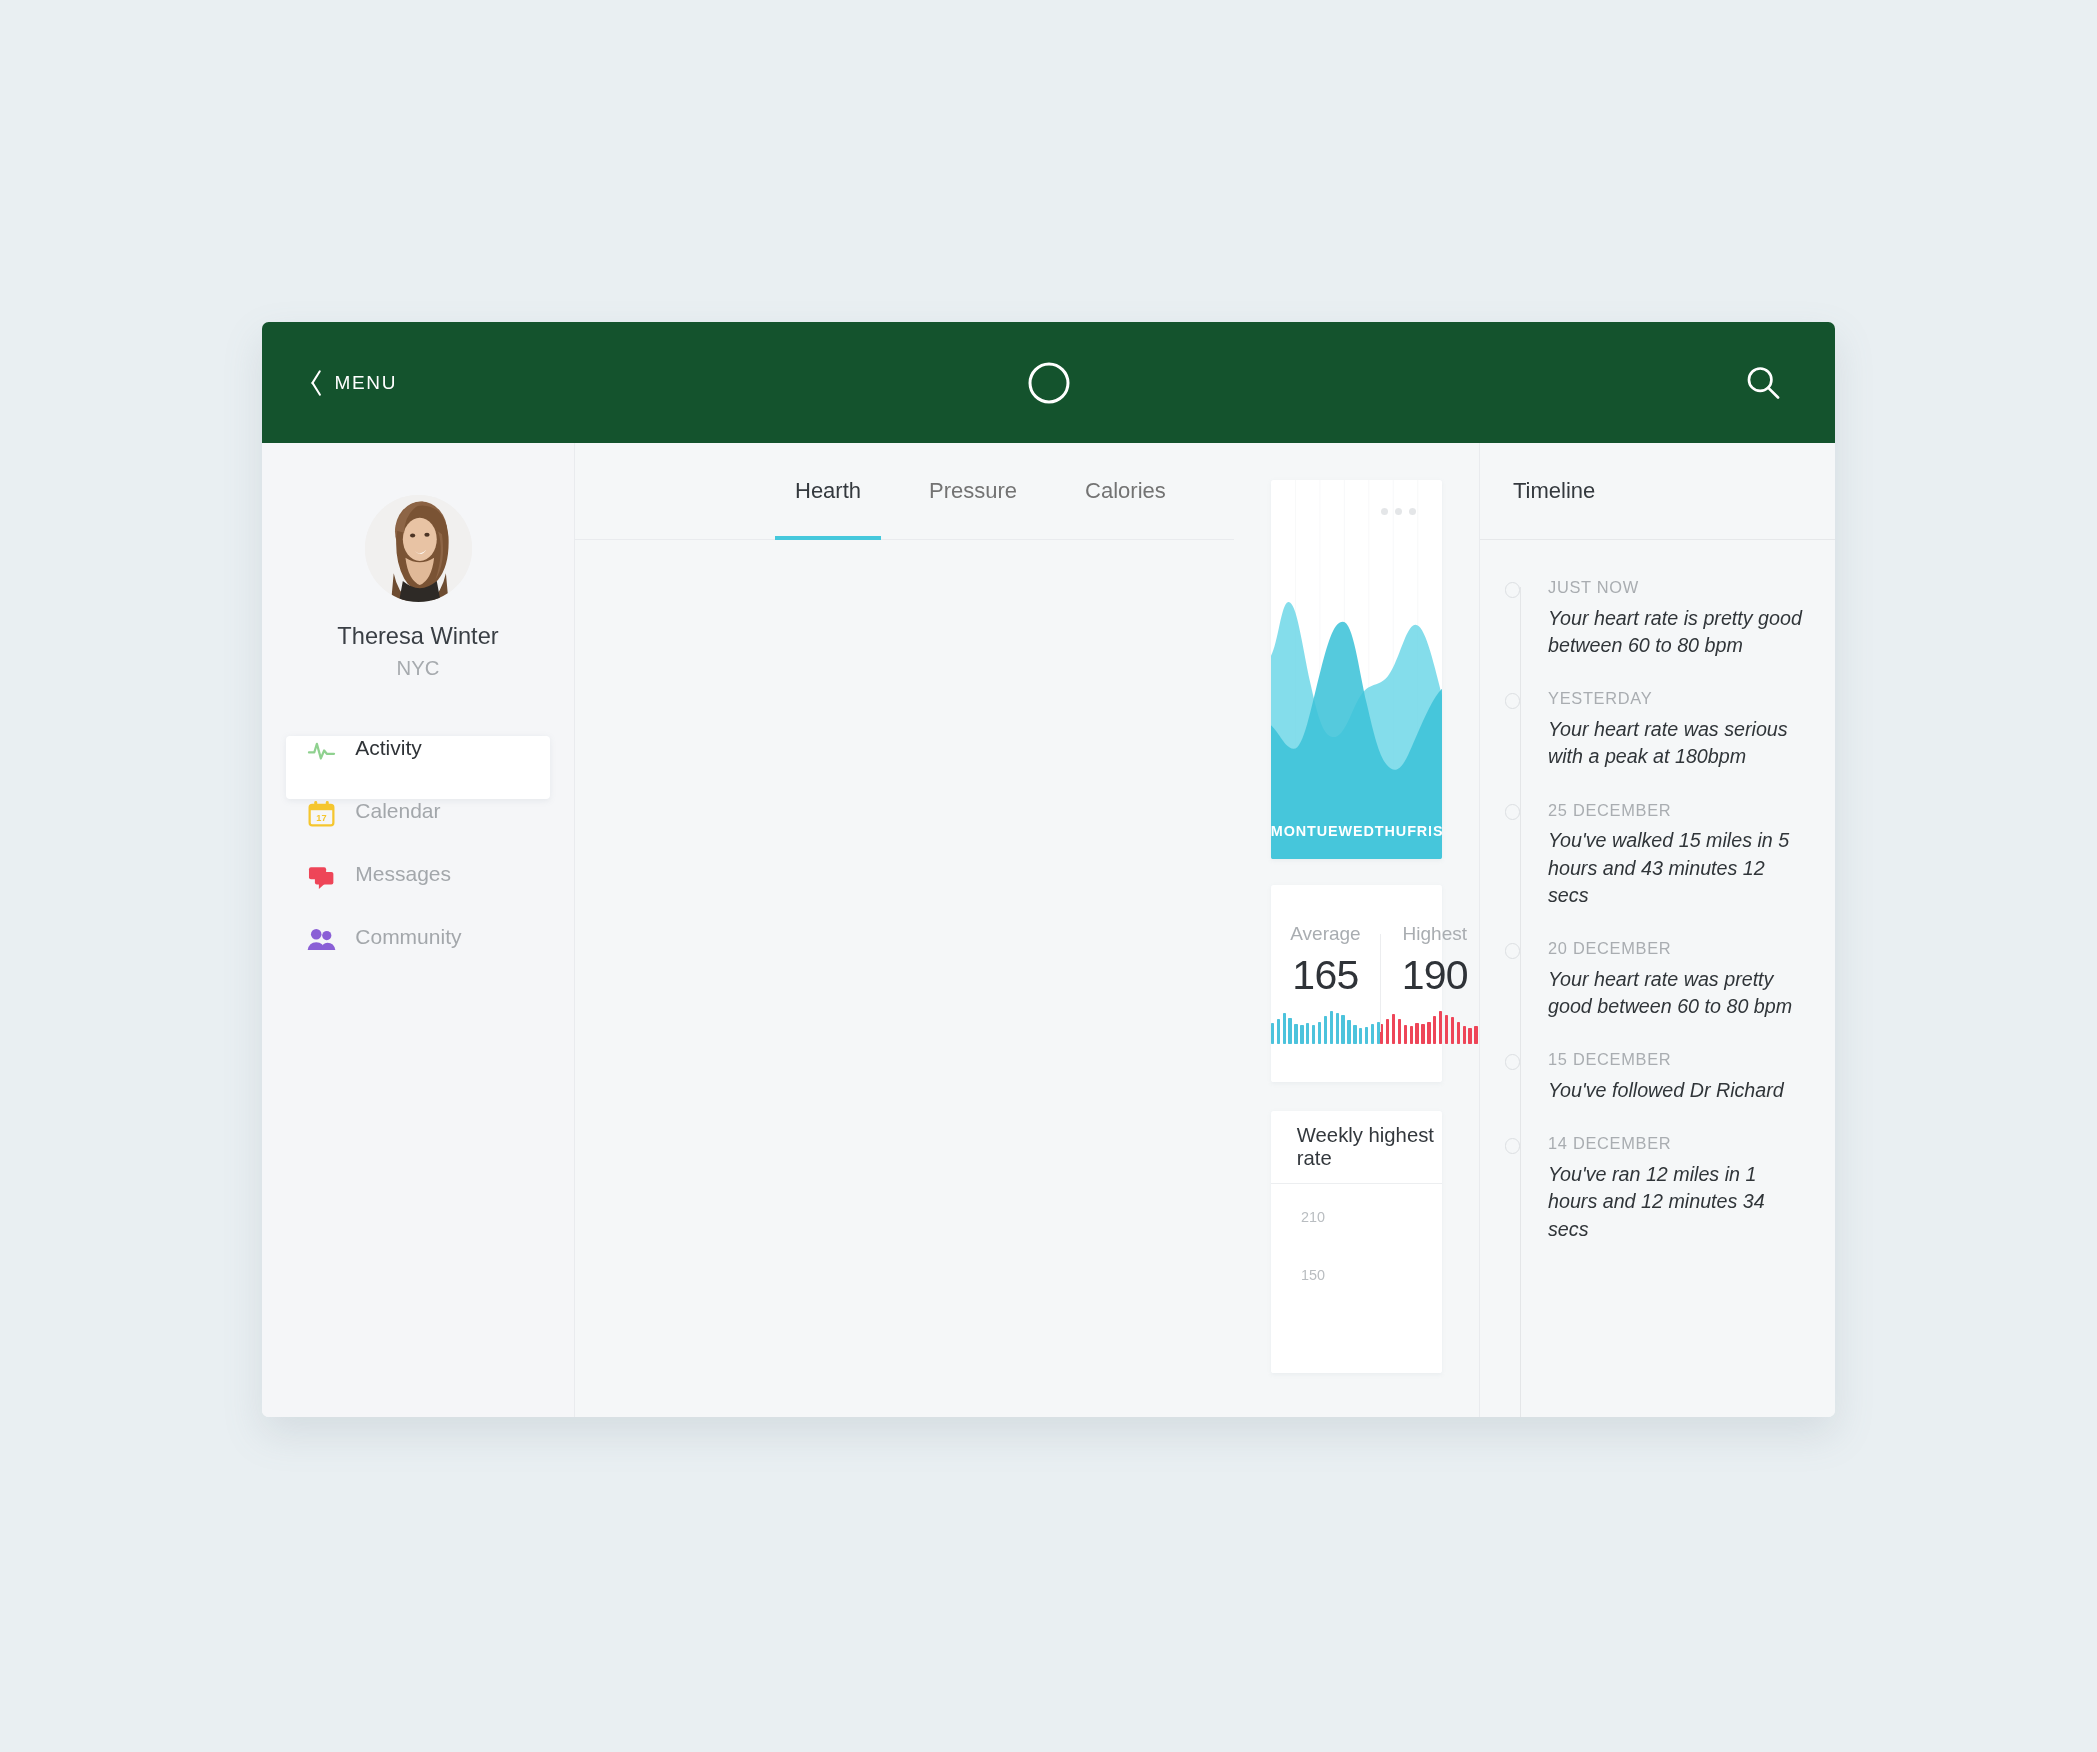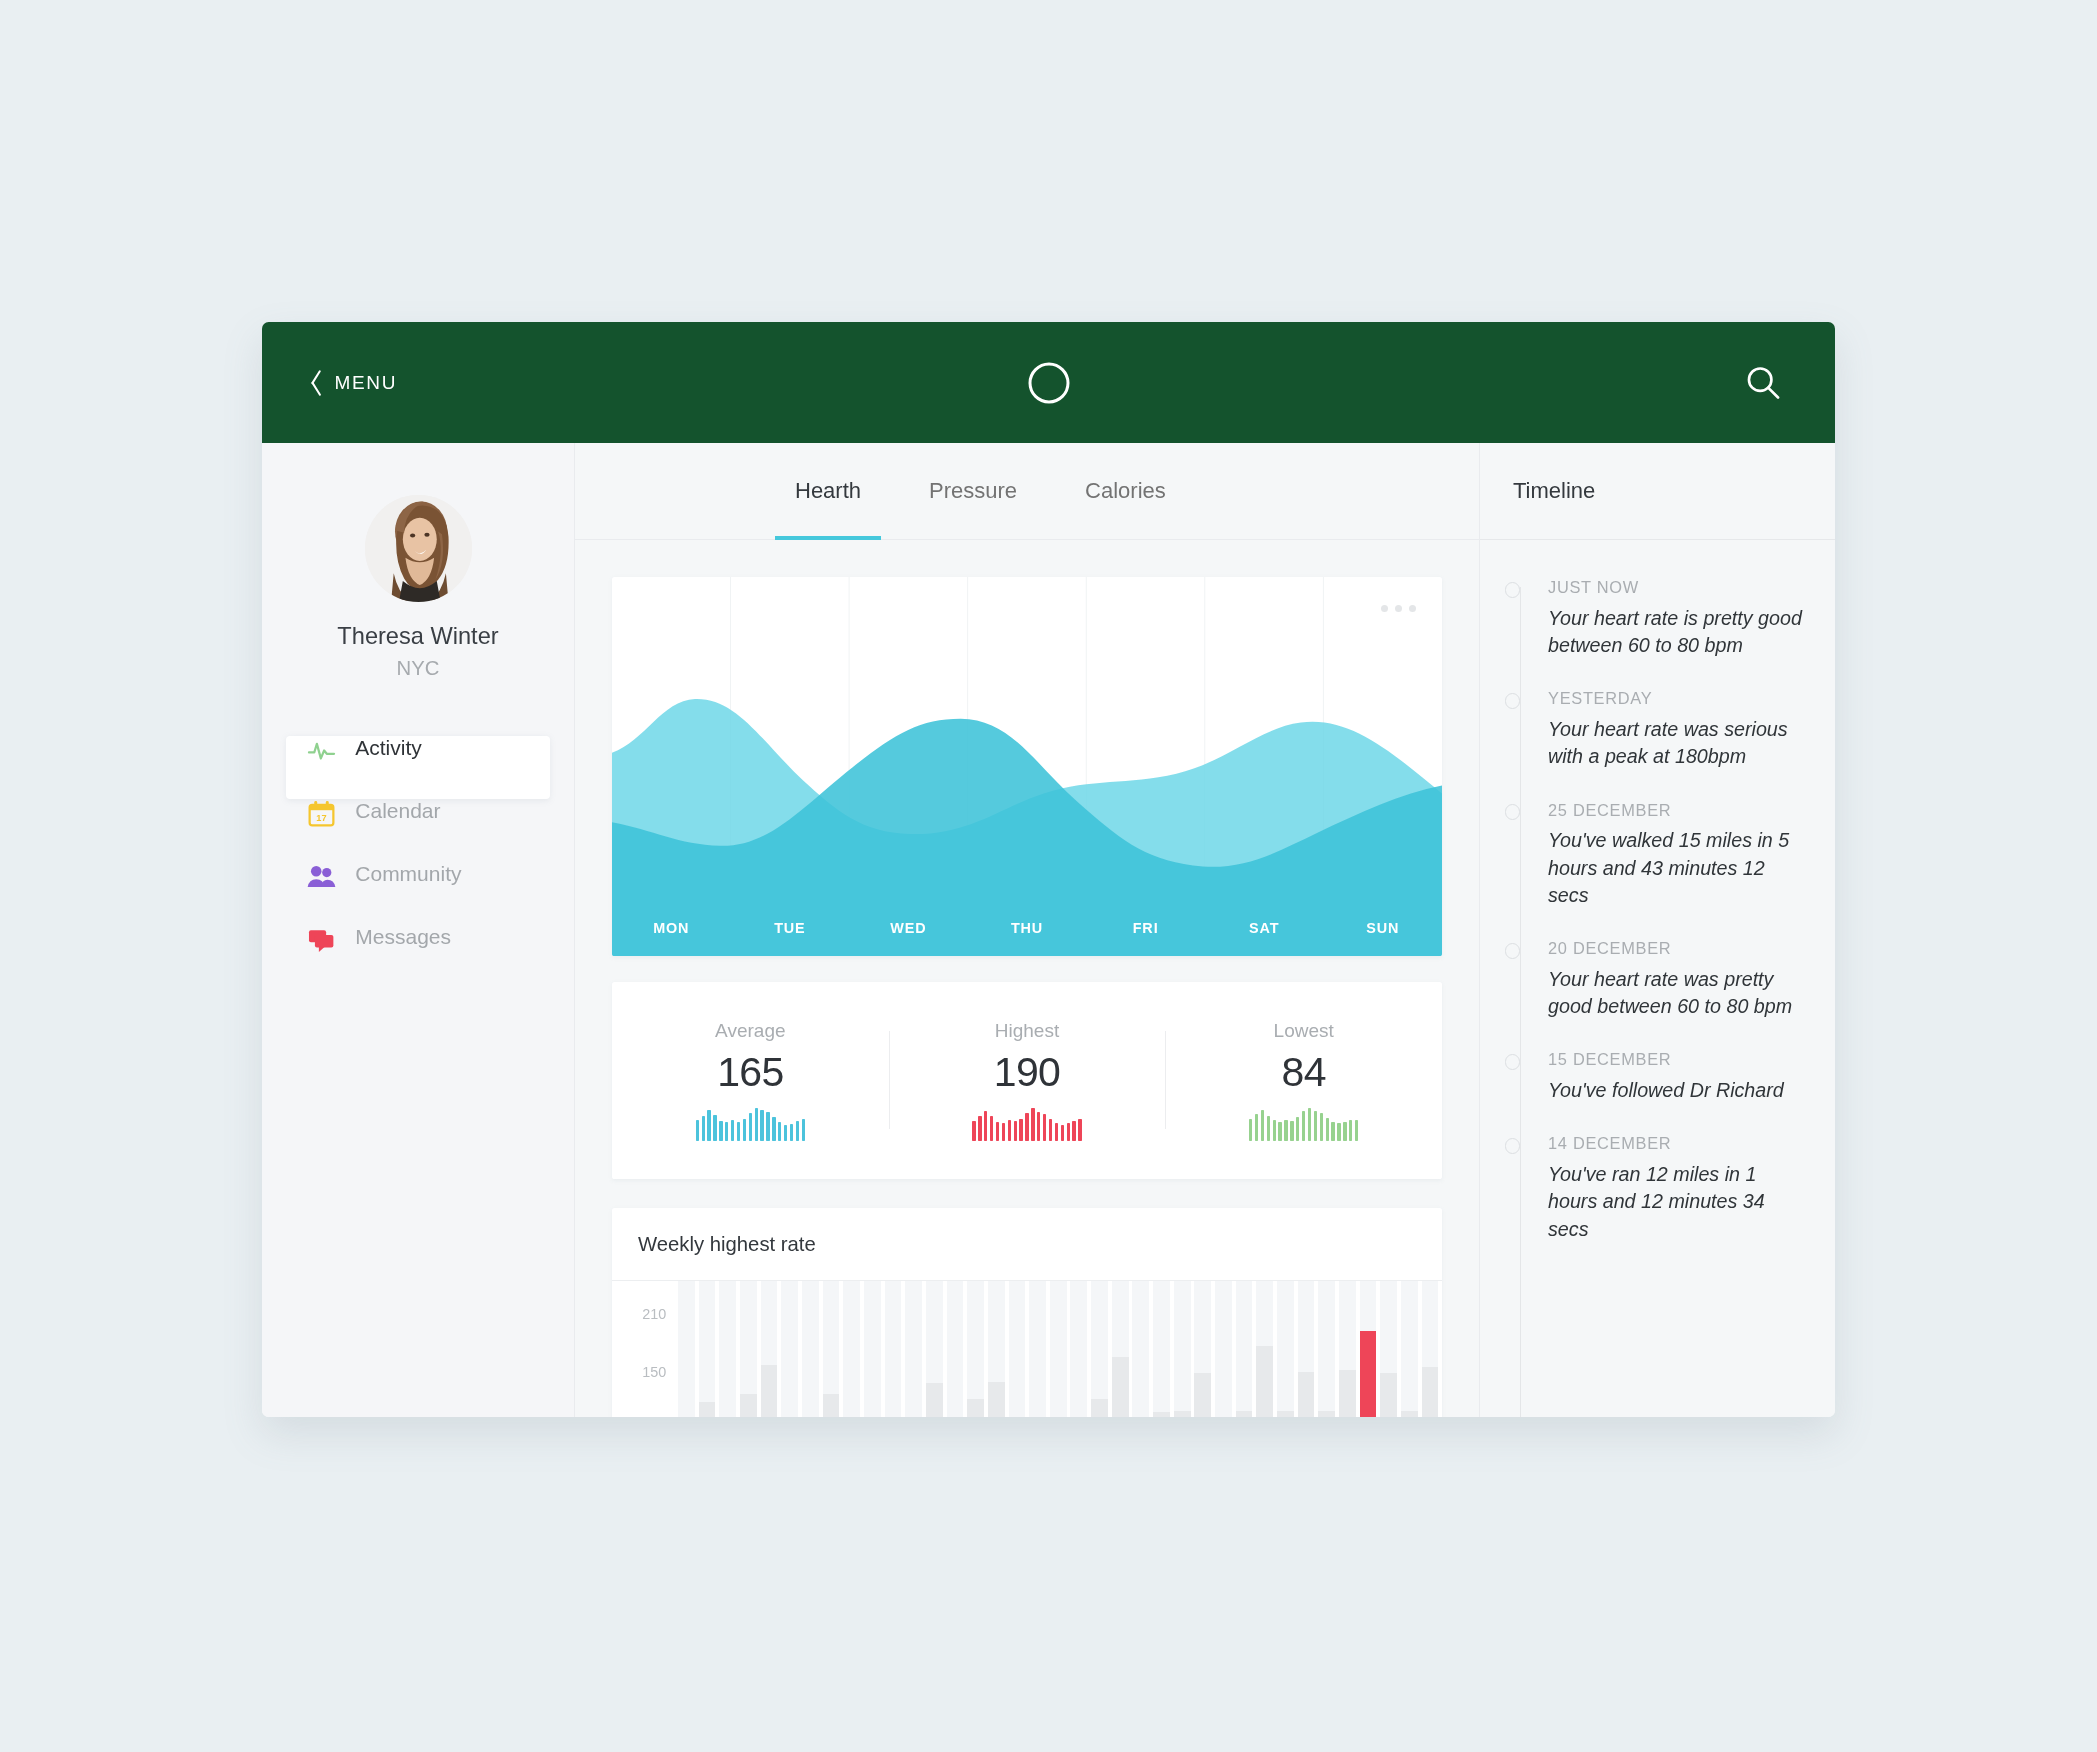--- a/index.html
+++ b/index.html
@@ -91,21 +91,21 @@
     box-shadow: 0 1.3px 5.9px rgba(120,140,155,0.12);
   }
   .nav-ico { width: 29px; flex: 0 0 29px; height: 29px; margin-right: 19.7px; }
   .nav-ico svg { display: block; width: 29px; height: 29px; }
   .nav-lbl { font-size: 21px; color: #a3a7ab; }
   .nav-item.active .nav-lbl { color: #2f3337; }
 
   
   .main {
     flex: 1; min-width: 0;
-    display: flex; flex-direction: column;
+    display: flex; flex-direction: row;
     border-right: 0.7px solid #e9ebee;
     background: #f5f7f8;
   }
   .tabs {
     height: 97px; flex: 0 0 97px;
     display: flex; align-items: center;
     border-bottom: 0.7px solid #e9ebee;
     padding-left: 220px;
   }
   .tab {
@@ -274,38 +274,38 @@
                 <rect x="28.5" y="3" width="4.5" height="9" rx="2.2" fill="#f5c62e"></rect>
                 <text x="22" y="34" font-family="Liberation Sans, sans-serif" font-size="14" font-weight="bold" fill="#f5c62e" text-anchor="middle">17</text>
               </svg>
             </span>
             <span class="nav-lbl">Calendar</span>
           </div>
 
           <div class="nav-item">
             <span class="nav-ico">
               <svg viewBox="0 0 44 44">
+                <rect x="3" y="8" width="26" height="18" rx="3" fill="#ee4558"></rect>
+                <rect x="12" y="15" width="28" height="19" rx="3" fill="#ee4558"></rect>
+                <path d="M18 33 h9 l-9 8z" fill="#ee4558"></path>
+              </svg>
+            </span>
+            <span class="nav-lbl">Messages</span>
+          </div>
+
+          <div class="nav-item">
+            <span class="nav-ico">
+              <svg viewBox="0 0 44 44">
                 <circle cx="14" cy="14" r="8" fill="#8a5fd6"></circle>
                 <circle cx="30" cy="16" r="7" fill="#8a5fd6"></circle>
                 <path d="M1 38 q2 -12 13 -12 q11 0 13 12z" fill="#8a5fd6"></path>
                 <path d="M21 38 q2 -11 10 -11 q10 0 12 11z" fill="#8a5fd6"></path>
               </svg>
             </span>
             <span class="nav-lbl">Community</span>
-          </div>
-
-          <div class="nav-item">
-            <span class="nav-ico">
-              <svg viewBox="0 0 44 44">
-                <rect x="3" y="8" width="26" height="18" rx="3" fill="#ee4558"></rect>
-                <rect x="12" y="15" width="28" height="19" rx="3" fill="#ee4558"></rect>
-                <path d="M18 33 h9 l-9 8z" fill="#ee4558"></path>
-              </svg>
-            </span>
-            <span class="nav-lbl">Messages</span>
           </div>
 
         </div>
       </div>
 
       <div class="main">
         <div class="tabs">
           <div class="tab active">Hearth</div>
           <div class="tab">Pressure</div>
           <div class="tab">Calories</div>

